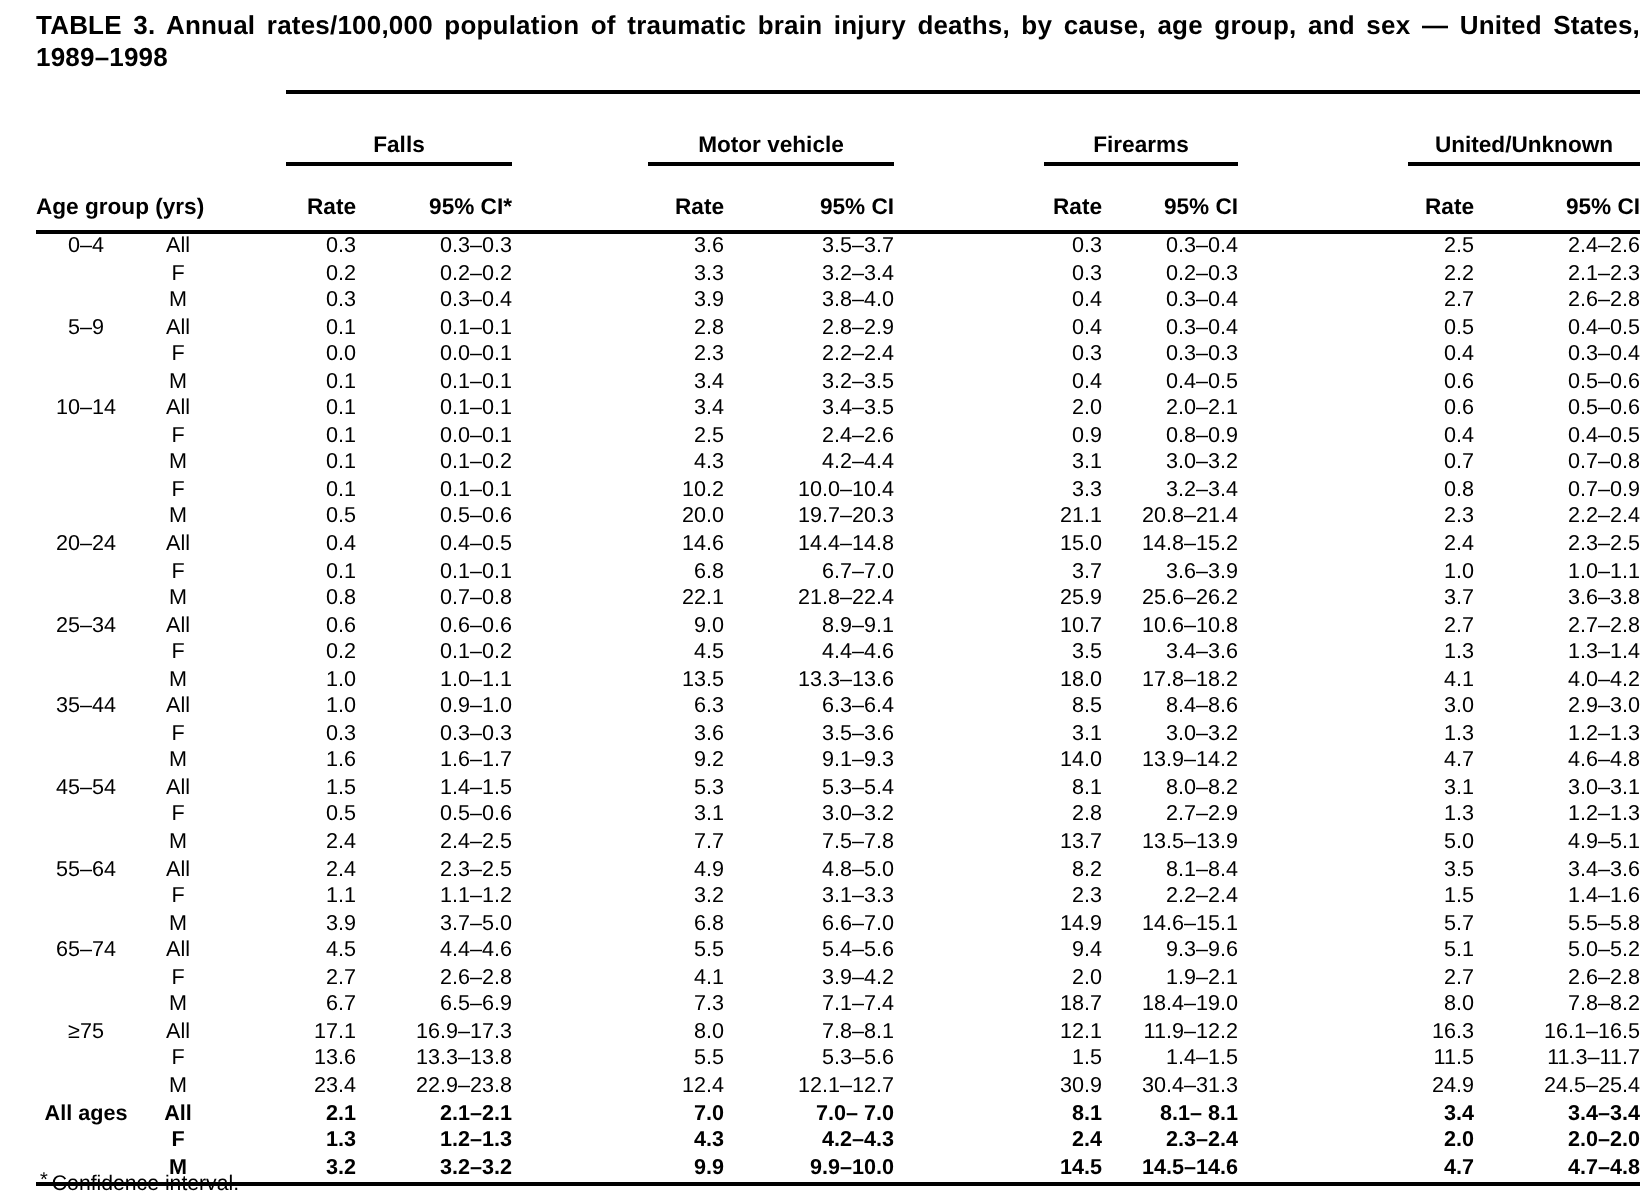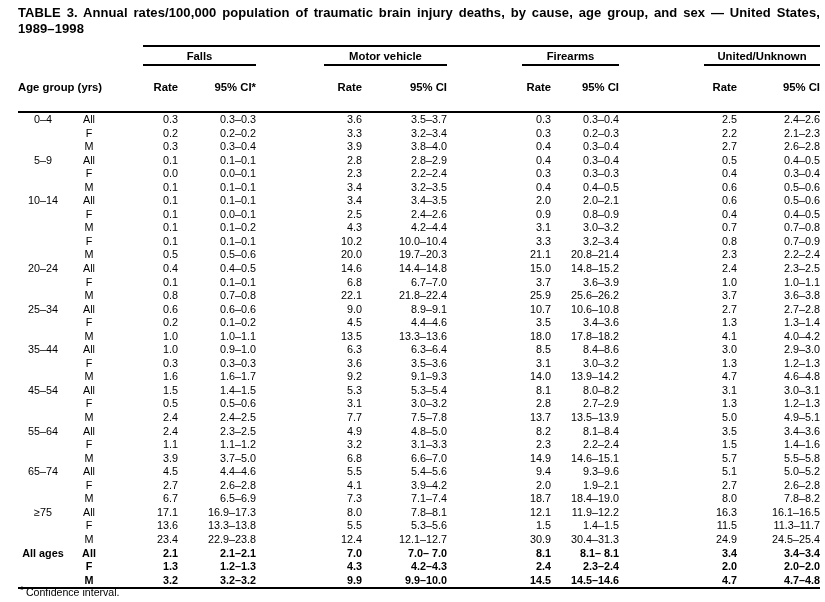--- a/index.html
+++ b/index.html
@@ -18,27 +18,27 @@
   
   .rule { position:absolute; background:#000; height:2px; }
   .rule-top { left:143px; top:45px; width:677px; }
 
   
   table.data { position:absolute; left:18px; top:45px; width:802px;
                border-collapse:collapse; table-layout:fixed; }
   table.data td { padding:0; margin:0; overflow:hidden; white-space:nowrap; }
 
   thead td { vertical-align:bottom; }
-  tr.grp-row td { height:21px; }
+  tr.grp-row td { height:38px; }
   .grp-underline { margin-left:auto; border-bottom:2px solid #000;
                    text-align:center; font-weight:bold; font-size:11.3px; line-height:14px; padding-bottom:1px; }
   .gw-falls { width:113px; } .gw-mv { width:123px; } .gw-fa { width:97px; } .gw-other { width:116px; }
 
   tr.sub-row td { height:27px; border-bottom:2px solid #000;
-                  font-weight:bold; font-size:11.3px; padding-bottom:18px; }
+                  font-weight:bold; font-size:11.3px; padding-bottom:5px; }
   .age-hdr { text-align:left; }
 
   tbody td { height:13.55px; font-size:10.8px; line-height:13.55px; }
   td.c0 { text-align:center; }
   td.c1 { text-align:center; }
   td.c2, td.c3, td.c4, td.c5, td.c6, td.c7, td.c8 { text-align:right; padding-right:4px; }
   td.c9 { text-align:right; padding-right:0; }
   tr.bold-row td { font-weight:bold;margin-left:16px; }
   tr.last-row td { border-bottom:2px solid #000; }
 

